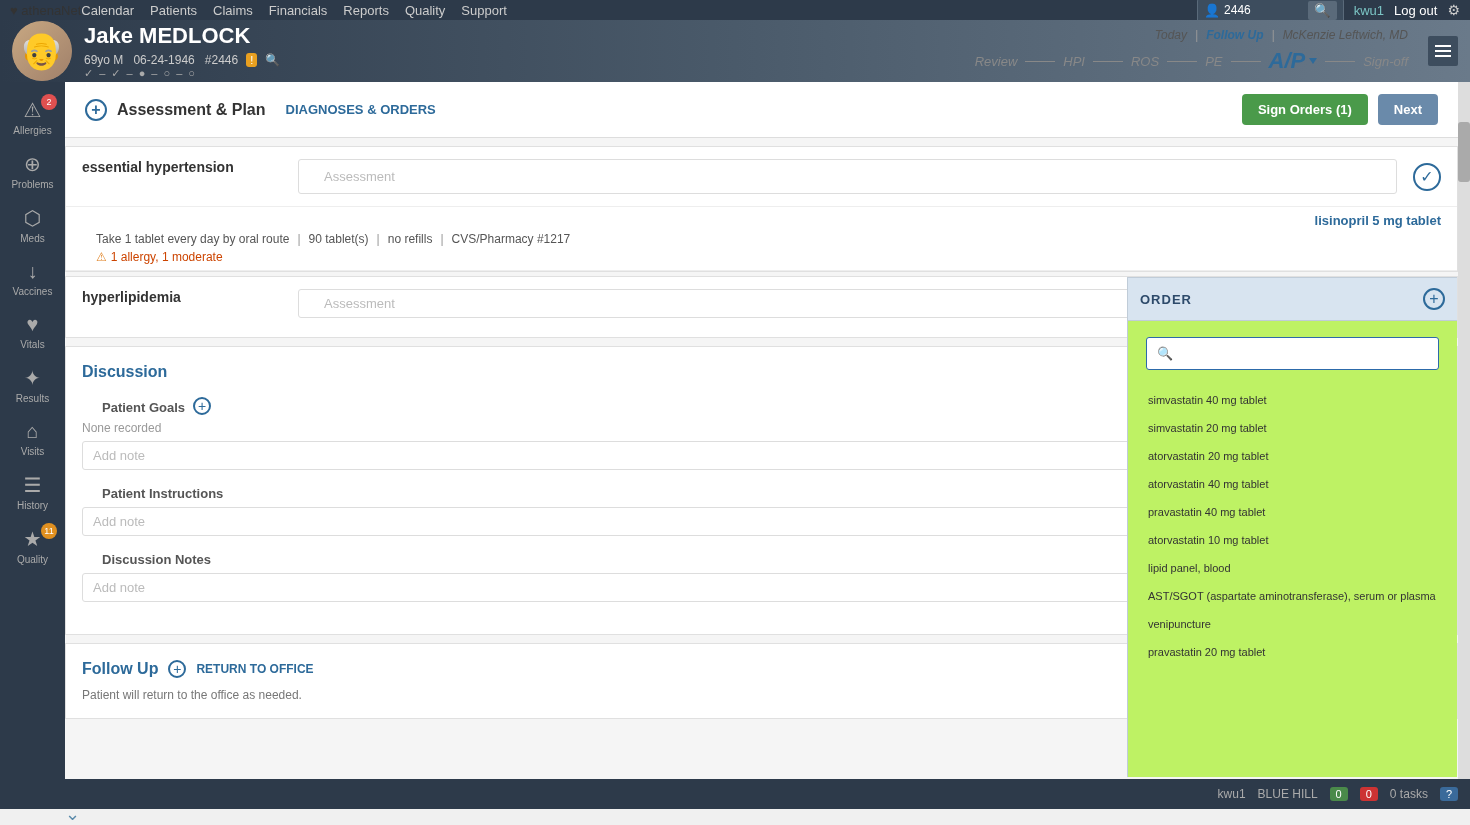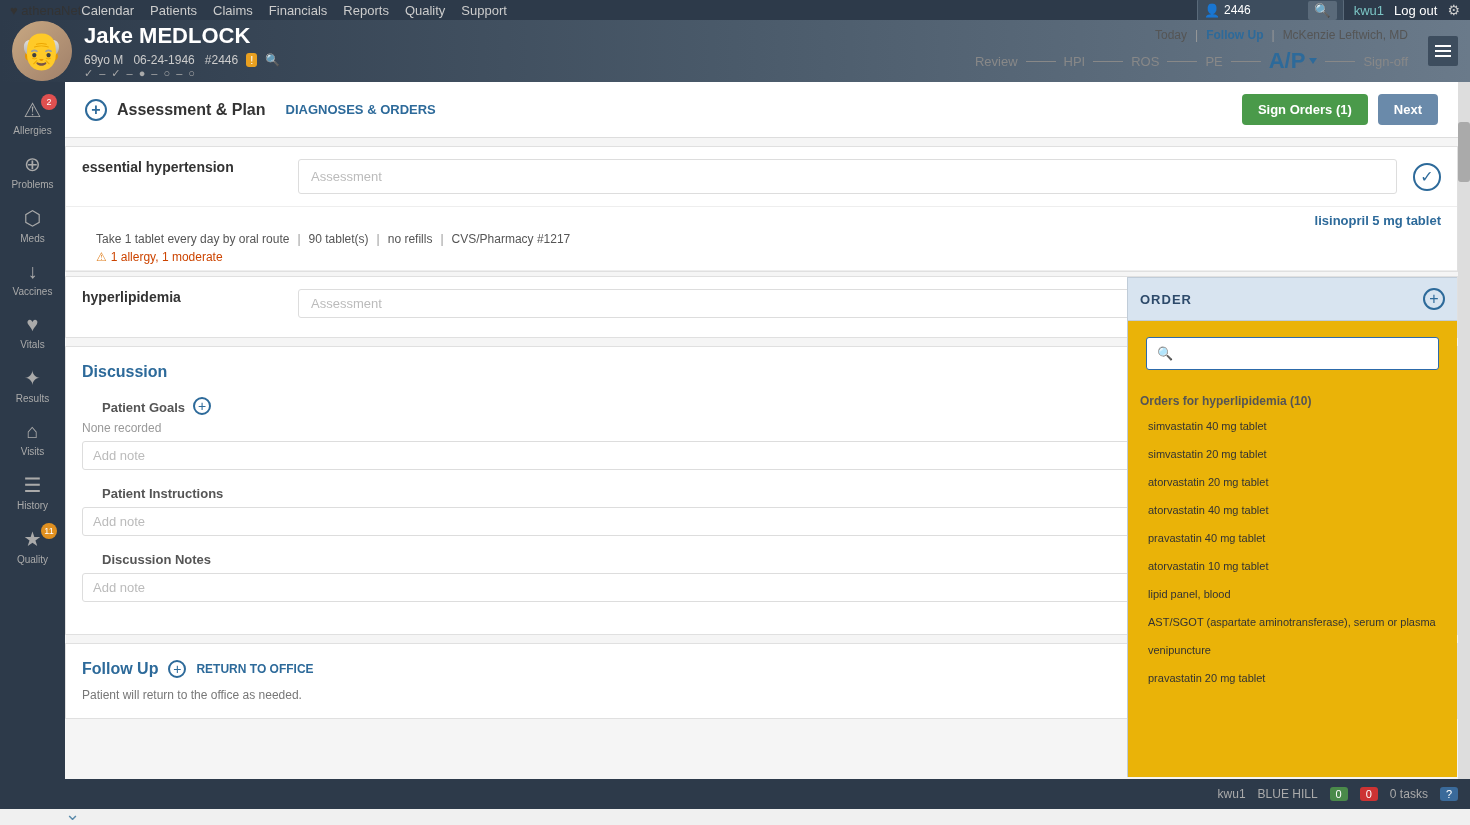--- a/index.html
+++ b/index.html
@@ -241,21 +241,21 @@
     .diagnosis-name {
       font-size: 14px;
       font-weight: bold;
       color: #333;
       min-width: 200px;
     }
     .assessment-input {
       flex: 1;
       border: 1px solid #ddd;
       border-radius: 3px;
-      padding: 6px 12px;
+      padding: 6px 25px;
       font-size: 13px;
       color: #701a75;
       outline: none;
     }
     .assessment-input::placeholder { color: #bbb; }
     .checkmark-btn {
       width: 28px; height: 28px;
       border: 2px solid #2d6a9a;
       border-radius: 50%;
       display: flex;
@@ -293,21 +293,21 @@
       background: white;
       margin: 4px 0 0 0;
       border: 1px solid #e0e0e0;
       position: relative;
     }
     .order-panel {
       position: absolute;
       right: 0;
       top: 0;
       width: 330px;
-      background: #eab308;
+      background: #bef264;
       border-left: 1px solid #c0ccd8;
       border-top: 1px solid #c0ccd8;
       z-index: 10;
       min-height: 500px;
     }
     .order-panel-header {
       display: flex;
       align-items: center;
       justify-content: space-between;
       padding: 10px 12px;
@@ -593,21 +593,21 @@
         <span>–</span>
         <span>✓</span>
         <span>–</span>
         <span>●</span>
         <span>–</span>
         <span>○</span>
         <span>–</span>
         <span>○</span>
       </div>
     </div>
-    <div style="flex:1; display:flex; flex-direction:column; align-items:flex-end; gap:6px; padding-right:10px;">
+    <div style="flex:1; display:flex; flex-direction:column; align-items:flex-end; gap:6px; padding-right:10px;font-style:italic;">
       <div class="wf-top-right">
         <span>Today</span>
         <span style="color:#999;">|</span>
         <a class="follow-link">Follow Up</a>
         <span style="color:#999;">|</span>
         <span>McKenzie Leftwich, MD</span>
       </div>
       <div class="workflow-steps">
         <span class="step">Review</span>
         <span class="step-line"></span>
@@ -734,21 +734,20 @@
           <div class="order-add-btn">
             <span>+</span>
           </div>
         </div>
         <div style="padding: 8px 10px;">
           <div class="order-search">
             <span class="order-search-icon">🔍</span>
             <input type="text" style="border: none; outline: none; flex: 1 1 0%; font-size: 13px; background: transparent;">
           </div>
         </div>
-        <div class="orders-section-label">Orders for hyperlipidemia (10)</div>
         <div>
           <div class="order-item">simvastatin 40 mg tablet</div>
           <div class="order-item">simvastatin 20 mg tablet</div>
           <div class="order-item">atorvastatin 20 mg tablet</div>
           <div class="order-item">atorvastatin 40 mg tablet</div>
           <div class="order-item">pravastatin 40 mg tablet</div>
           <div class="order-item">atorvastatin 10 mg tablet</div>
           <div class="order-item">lipid panel, blood</div>
           <div class="order-item">AST/SGOT (aspartate aminotransferase), serum or plasma</div>
           <div class="order-item">venipuncture</div>

